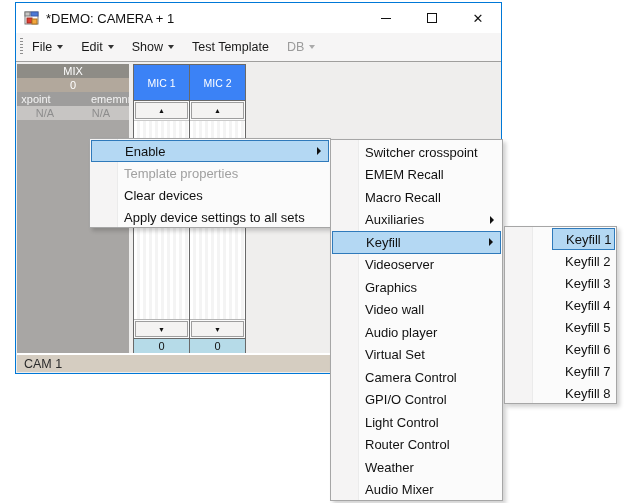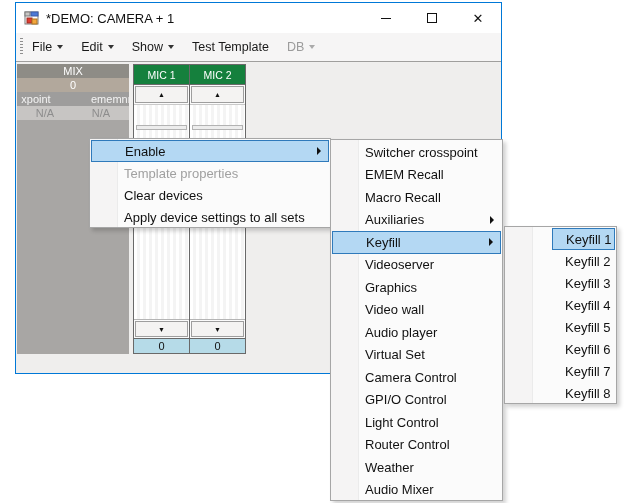--- a/index.html
+++ b/index.html
@@ -44,21 +44,21 @@
   #row-zero { background:#b2a89c; color:#fff; }
   #row-cols { background:#9e9d9c; color:#f4f4f4;gap:36px; }
   #row-na { background:#c7c5c3; color:#8d8d8d; }
   .pcell { width:50%; text-align:center; overflow:hidden; white-space:nowrap; }
 
   
   #mixer { position:absolute; left:117px; top:1px; width:113px; height:290px;
            border:1px solid #696969; background:#fbfbfb; display:flex; }
   .chan { flex:1; display:flex; flex-direction:column; min-width:0; }
   .chan + .chan { border-left:1px solid #696969; }
-  .chead { height:20px; background:#15803d; border-bottom:1px solid #696969; color:#fff;
+  .chead { height:36px; background:#3b82f6; border-bottom:1px solid #696969; color:#fff;
            font-size:10.5px; display:flex; align-items:center; justify-content:center; }
   .cbtnwrap { height:20px; padding:1px 1px; border-bottom:1px solid #c9c9c9; }
   .abtn { width:100%; height:100%; background:#f4f3f2; border:1px solid #9e9e9e;
           font-size:7px; color:#111; display:flex; align-items:center; justify-content:center; }
   .cbody { flex:1; position:relative;
            background:repeating-linear-gradient(90deg,#ffffff 0 3px,#f4f4f4 3px 6px); }
   .cbar { position:absolute; left:2px; right:2px; top:20px; height:5px; background:#ededed;
           border:1px solid #b3b3b3; }
   .cdownwrap { height:19px; padding:1px 1px; border-top:1px solid #b5b5b5; }
   .cval { height:15px; background:#b6dbe8; border-top:1px solid #696969; color:#111;
@@ -184,20 +184,23 @@
           </div>
           <div class="cdownwrap">
             <div class="abtn">
               <span>▼</span>
             </div>
           </div>
           <div class="cval">0</div>
         </div>
       </div>
 
+      <div id="statusbar">
+        <span>CAM 1</span>
+      </div>
 
     </div>
   </div>
 
   <div id="menu-context" class="menu">
     <div class="mi hl">
       <span>Enable</span>
       <span class="mi-arrow"></span>
     </div>
     <div class="mi dis">

